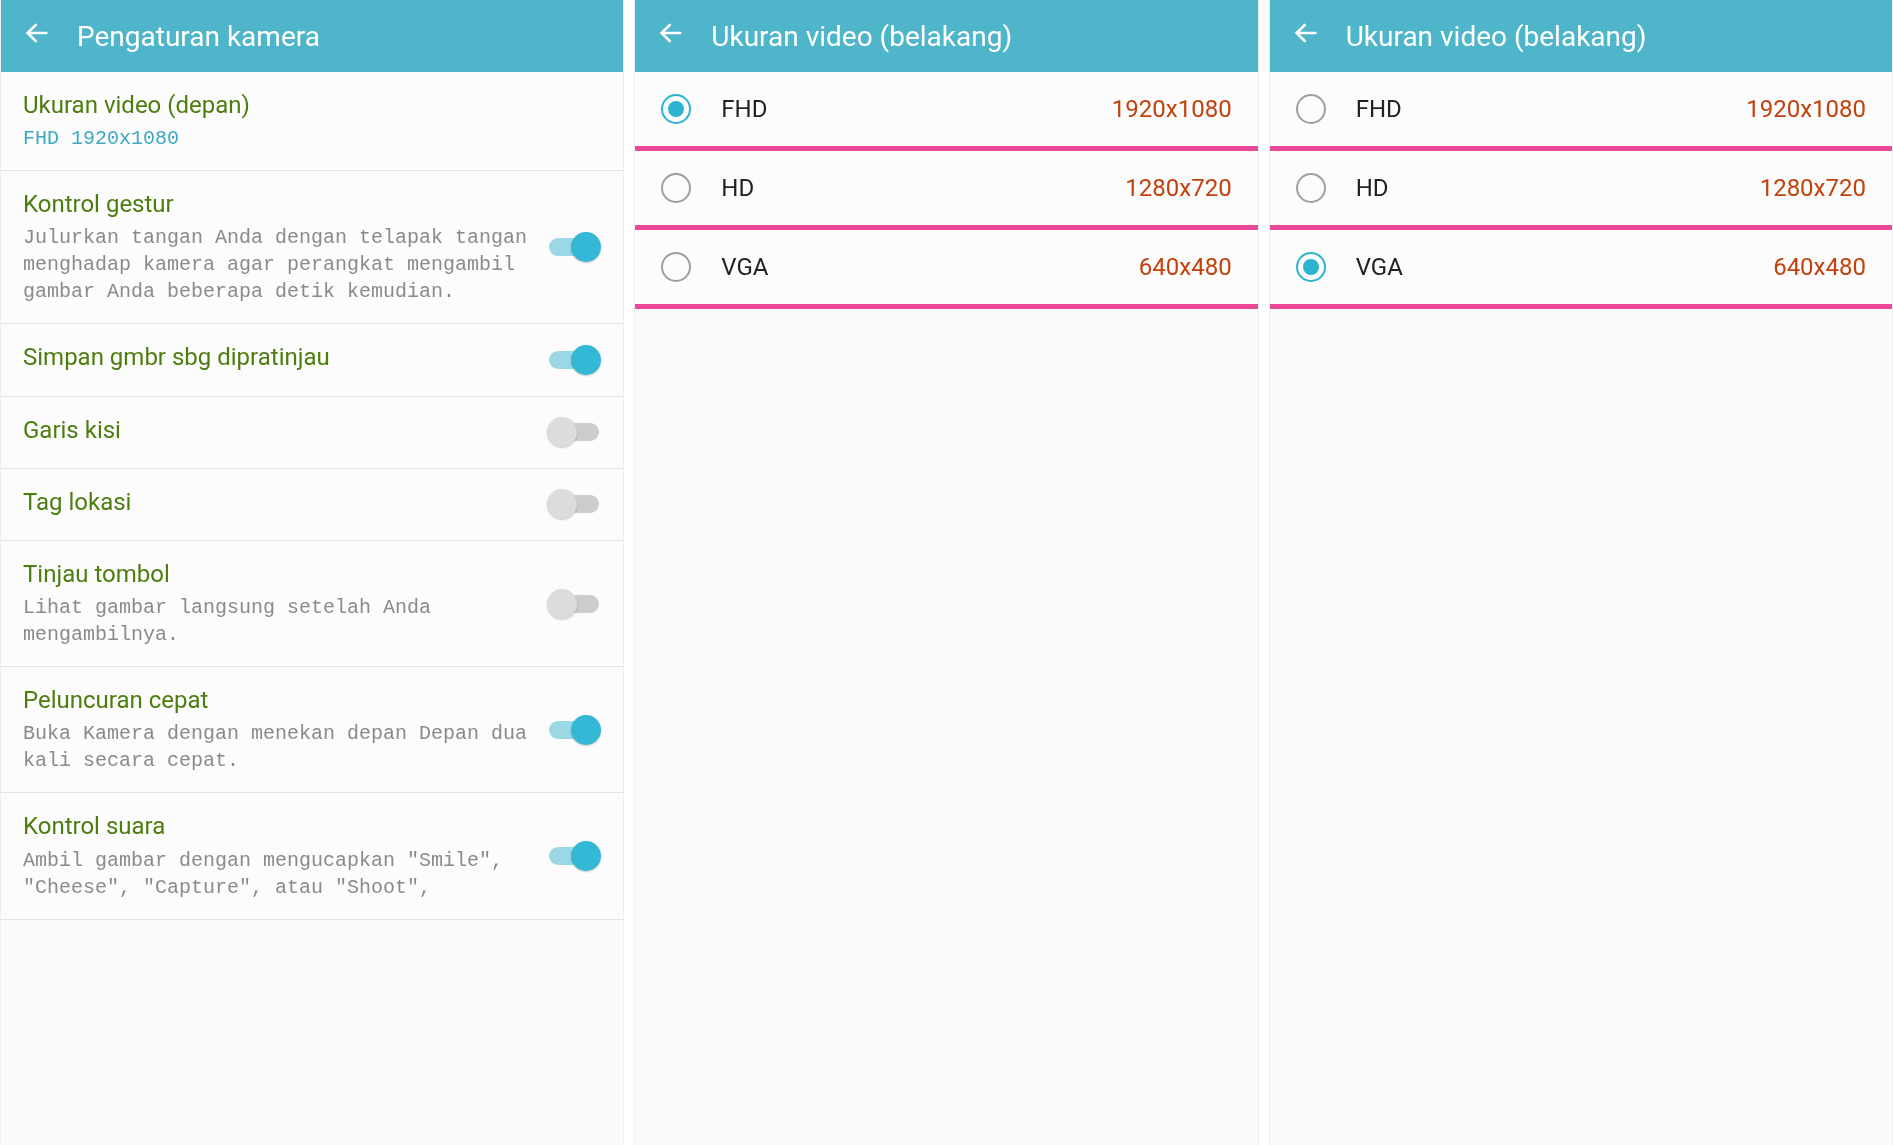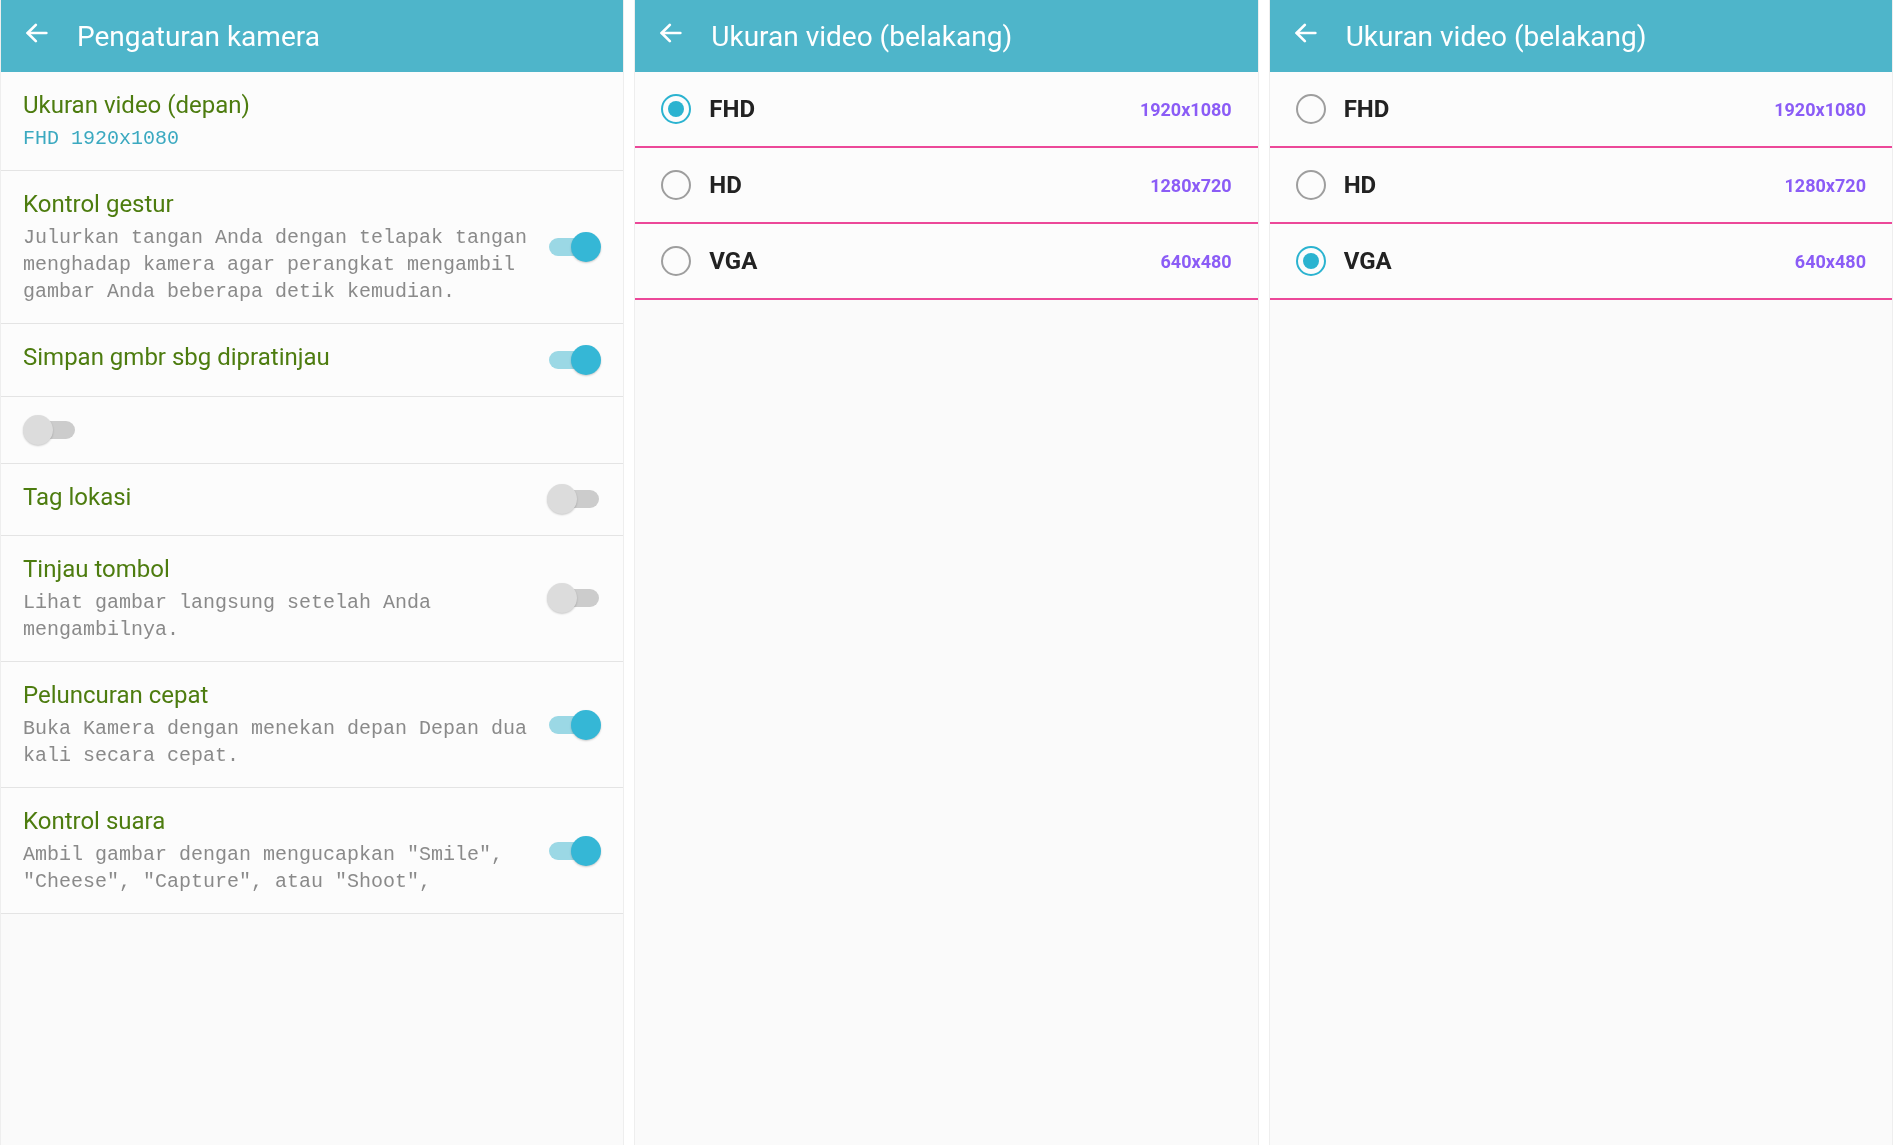--- a/index.html
+++ b/index.html
@@ -85,24 +85,23 @@
     top: 0;
     left: 0;
     box-shadow: 0 1px 2px rgba(0,0,0,0.2);
   }
   .toggle.on .track { background: #9bd8e5; }
   .toggle.on .thumb { background: #35b7d6; left: auto; right: 0; }
   .radio-item {
     display: flex;
     align-items: center;
     padding: 22px 26px;
-    gap: 18px;
-    border-bottom: 2px solid #ec4899;
+    gap: 30px;
+    border-bottom: 5px solid #ec4899;
     background: #fcfcfc;
-    font-weight: bold;
   }
   .radio {
     width: 30px;
     height: 30px;
     border: 2px solid #9e9e9e;
     border-radius: 50%;
     position: relative;
     flex-shrink: 0;
   }
   .radio.selected { border-color: #2bb3d0; }
@@ -114,22 +113,22 @@
     background: #2bb3d0;
     top: 50%; left: 50%;
     transform: translate(-50%, -50%);
   }
   .radio-label {
     font-size: 24px;
     color: #222;
     flex: 1;
   }
   .radio-res {
-    font-size: 18px;
-    color: #8b5cf6;
+    font-size: 24px;
+    color: #c2410c;
   }
 </style>
 </head>
 <body>
 
 <div class="panel">
   <div class="header">
     <div class="back">
       <span>
         <svg viewBox="0 0 24 24" fill="none" stroke="#fff" stroke-width="2.3" stroke-linecap="round" stroke-linejoin="round">
@@ -160,20 +159,23 @@
       <div class="setting-item">
         <div class="setting-text">
           <div class="setting-title">Simpan gmbr sbg dipratinjau</div>
         </div>
         <div class="toggle on">
           <div class="track"></div>
           <div class="thumb"></div>
         </div>
       </div>
       <div class="setting-item">
+        <div class="setting-text">
+          <div class="setting-title">Garis kisi</div>
+        </div>
         <div class="toggle">
           <div class="track"></div>
           <div class="thumb"></div>
         </div>
       </div>
       <div class="setting-item">
         <div class="setting-text">
           <div class="setting-title">Tag lokasi</div>
         </div>
         <div class="toggle">

